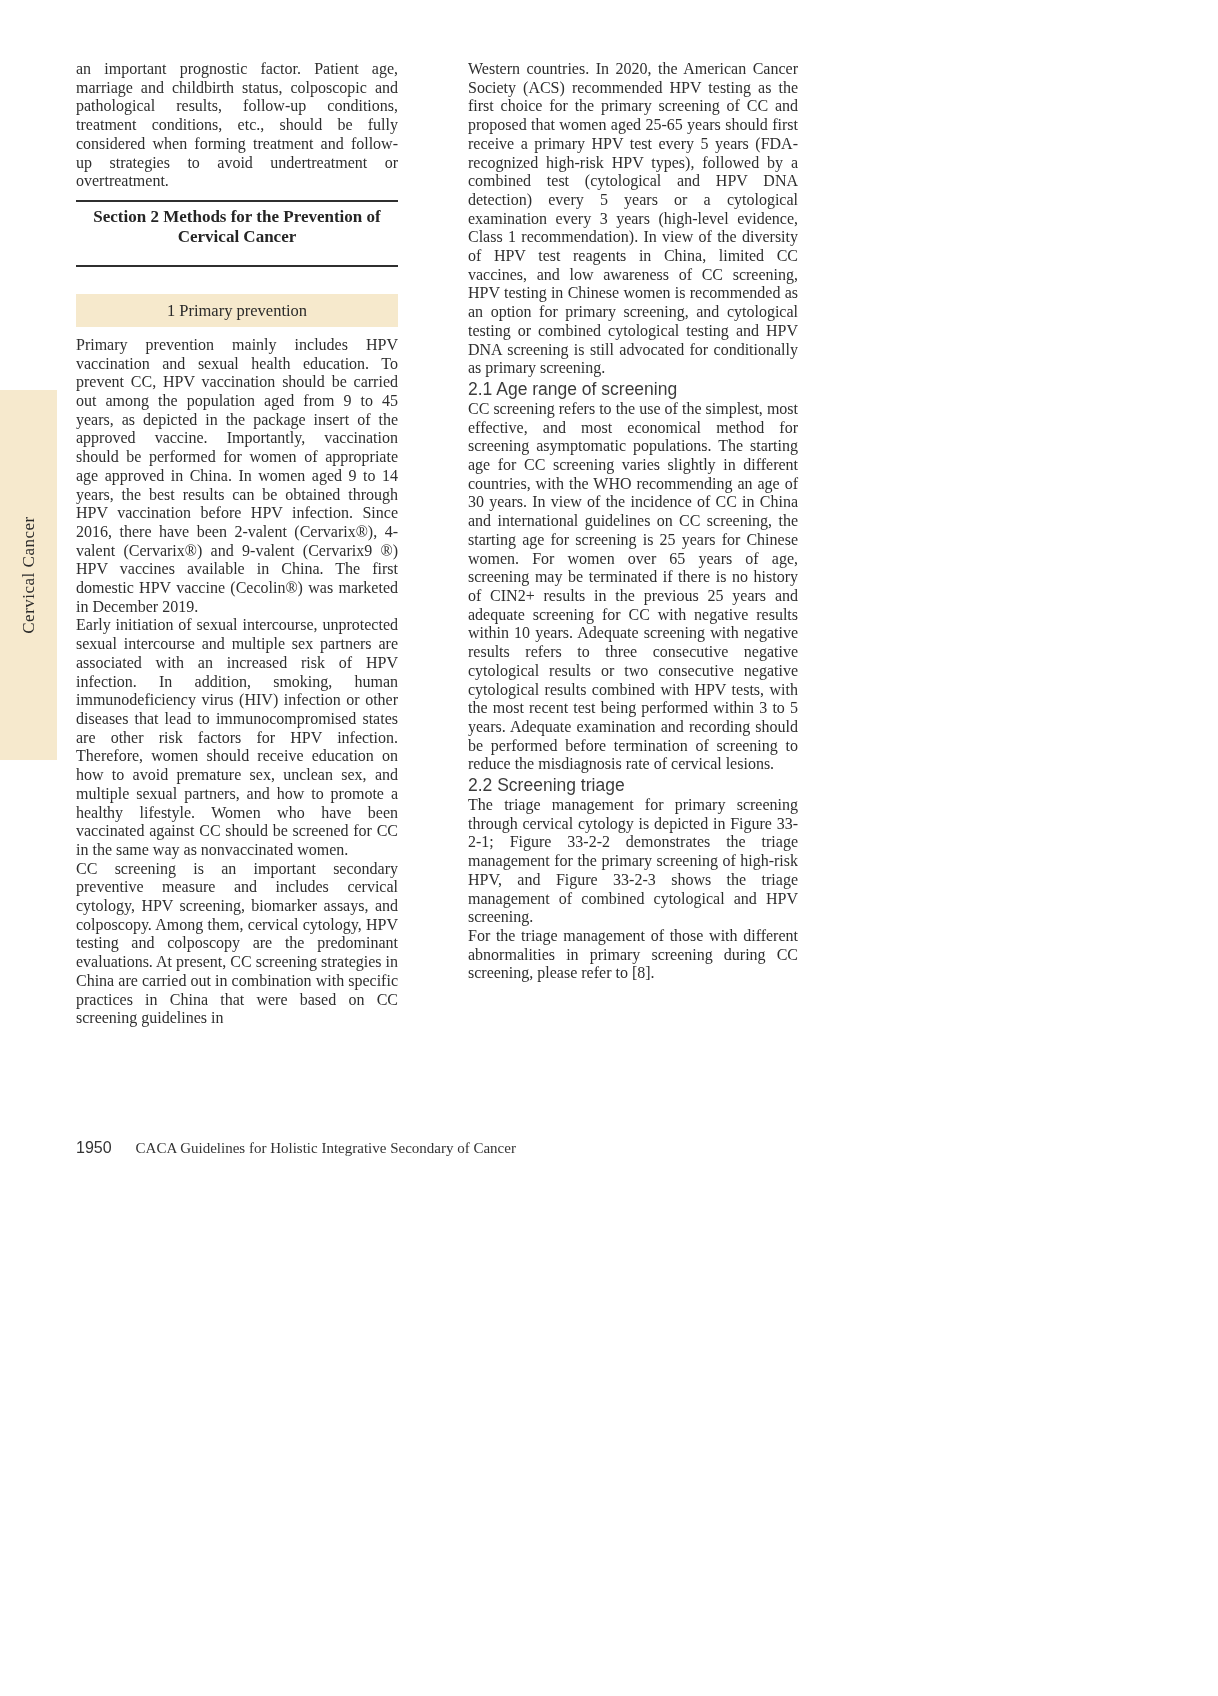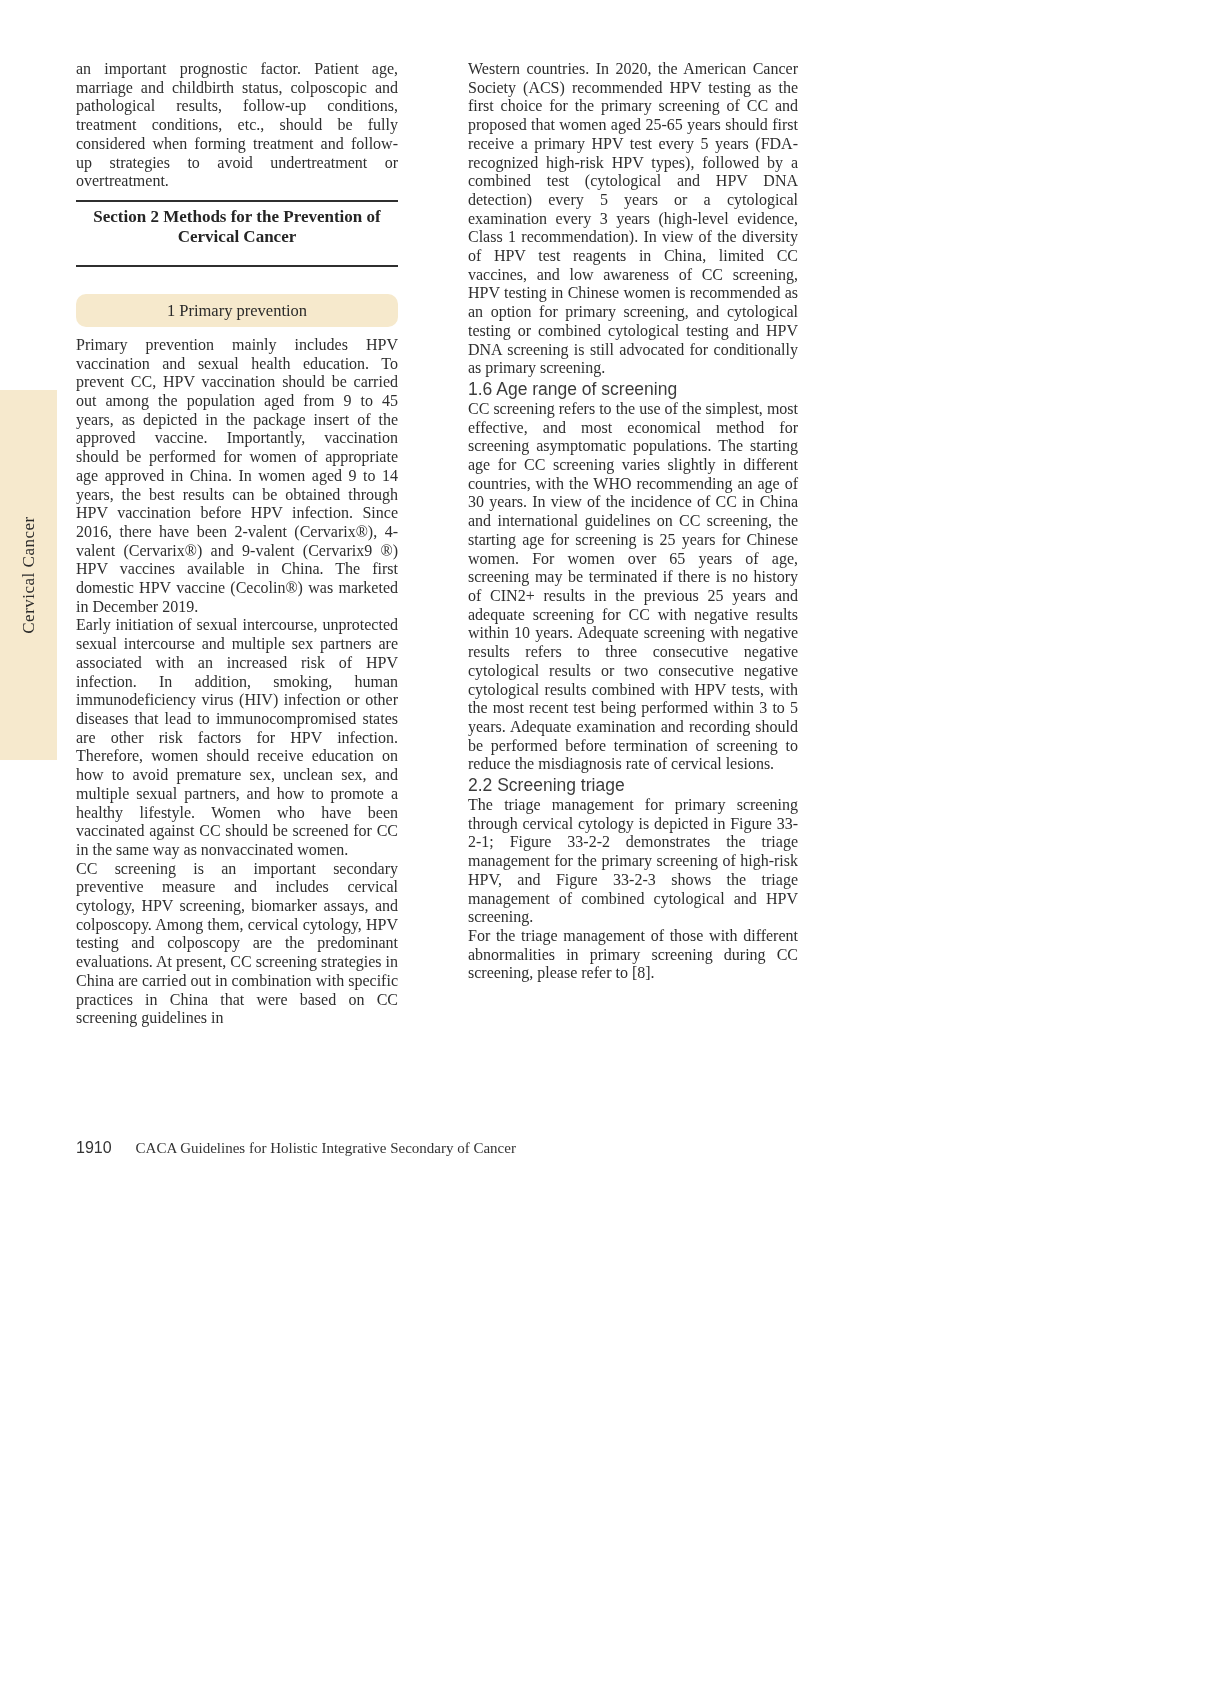--- a/index.html
+++ b/index.html
@@ -59,21 +59,20 @@
 
   
   .band-heading {
     background: #f6e9cc;
     text-align: center;
     font-size: 16.5px;
     line-height: 20px;
     padding: 7px 4px 6px 4px;
     color: #2a2a2a;
     margin: 0;
-    border-radius: 10px;
   }
   .band-heading.first { margin-bottom: 9px; }
   .band-heading.second { margin-top: 34px; margin-bottom: 9px; }
 
   
   .sub-heading {
     font-family: "Liberation Sans", sans-serif;
     font-size: 17.5px;
     line-height: 22px;
     font-weight: normal;
@@ -121,29 +120,29 @@
 
     <p class="para">Early initiation of sexual intercourse, unprotected sexual intercourse and multiple sex partners are associated with an increased risk of HPV infection. In addition, smoking, human immunodeficiency virus (HIV) infection or other diseases that lead to immunocompromised states are other risk factors for HPV infection. Therefore, women should receive education on how to avoid premature sex, unclean sex, and multiple sexual partners, and how to promote a healthy lifestyle. Women who have been vaccinated against CC should be screened for CC in the same way as nonvaccinated women.</p>
 
 
     <p class="para">CC screening is an important secondary preventive measure and includes cervical cytology, HPV screening, biomarker assays, and colposcopy. Among them, cervical cytology, HPV testing and colposcopy are the predominant evaluations. At present, CC screening strategies in China are carried out in combination with specific practices in China that were based on CC screening guidelines in</p>
   </div>
 
   <div class="col col-right">
     <p class="para">Western countries. In 2020, the American Cancer Society (ACS) recommended HPV testing as the first choice for the primary screening of CC and proposed that women aged 25-65 years should first receive a primary HPV test every 5 years (FDA-recognized high-risk HPV types), followed by a combined test (cytological and HPV DNA detection) every 5 years or a cytological examination every 3 years (high-level evidence, Class 1 recommendation). In view of the diversity of HPV test reagents in China, limited CC vaccines, and low awareness of CC screening, HPV testing in Chinese women is recommended as an option for primary screening, and cytological testing or combined cytological testing and HPV DNA screening is still advocated for conditionally as primary screening.</p>
 
-    <h3 class="sub-heading">1.6 Age range of screening</h3>
+    <h3 class="sub-heading">2.1 Age range of screening</h3>
 
     <p class="para">CC screening refers to the use of the simplest, most effective, and most economical method for screening asymptomatic populations. The starting age for CC screening varies slightly in different countries, with the WHO recommending an age of 30 years. In view of the incidence of CC in China and international guidelines on CC screening, the starting age for screening is 25 years for Chinese women. For women over 65 years of age, screening may be terminated if there is no history of CIN2+ results in the previous 25 years and adequate screening for CC with negative results within 10 years. Adequate screening with negative results refers to three consecutive negative cytological results or two consecutive negative cytological results combined with HPV tests, with the most recent test being performed within 3 to 5 years. Adequate examination and recording should be performed before termination of screening to reduce the misdiagnosis rate of cervical lesions.</p>
 
     <h3 class="sub-heading">2.2 Screening triage</h3>
 
     <p class="para">The triage management for primary screening through cervical cytology is depicted in Figure 33-2-1; Figure 33-2-2 demonstrates the triage management for the primary screening of high-risk HPV, and Figure 33-2-3 shows the triage management of combined cytological and HPV screening.</p>
 
     <p class="para">For the triage management of those with different abnormalities in primary screening during CC screening, please refer to [8].</p>
   </div>
 
   <div class="footer">
-    <span class="page-number">1910</span>
+    <span class="page-number">1950</span>
     <span class="footer-text">CACA Guidelines for Holistic Integrative Secondary of Cancer</span>
   </div>
 
 </div>
 
 </body></html>

